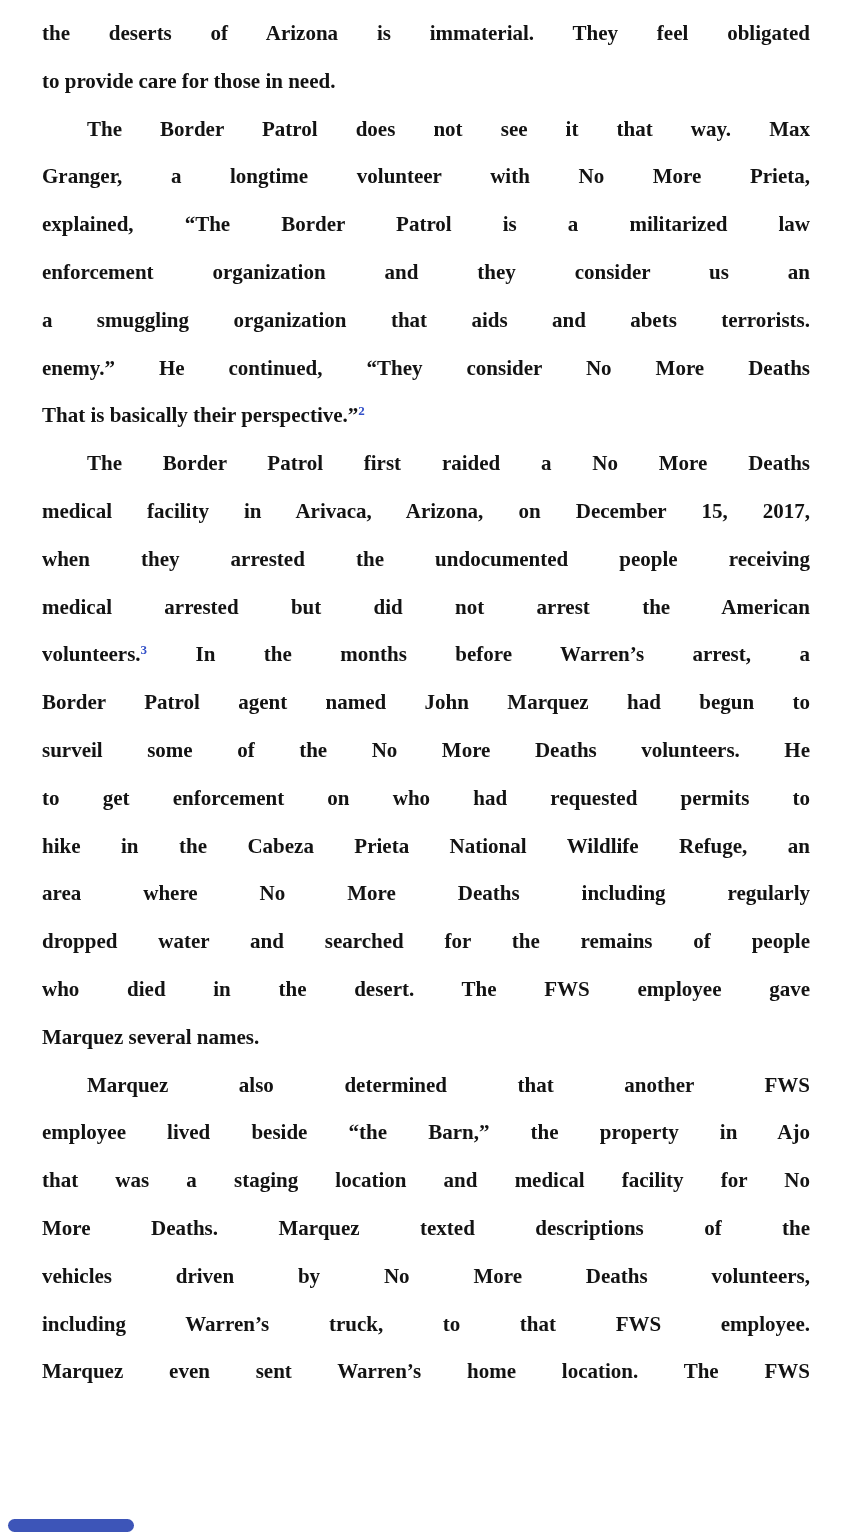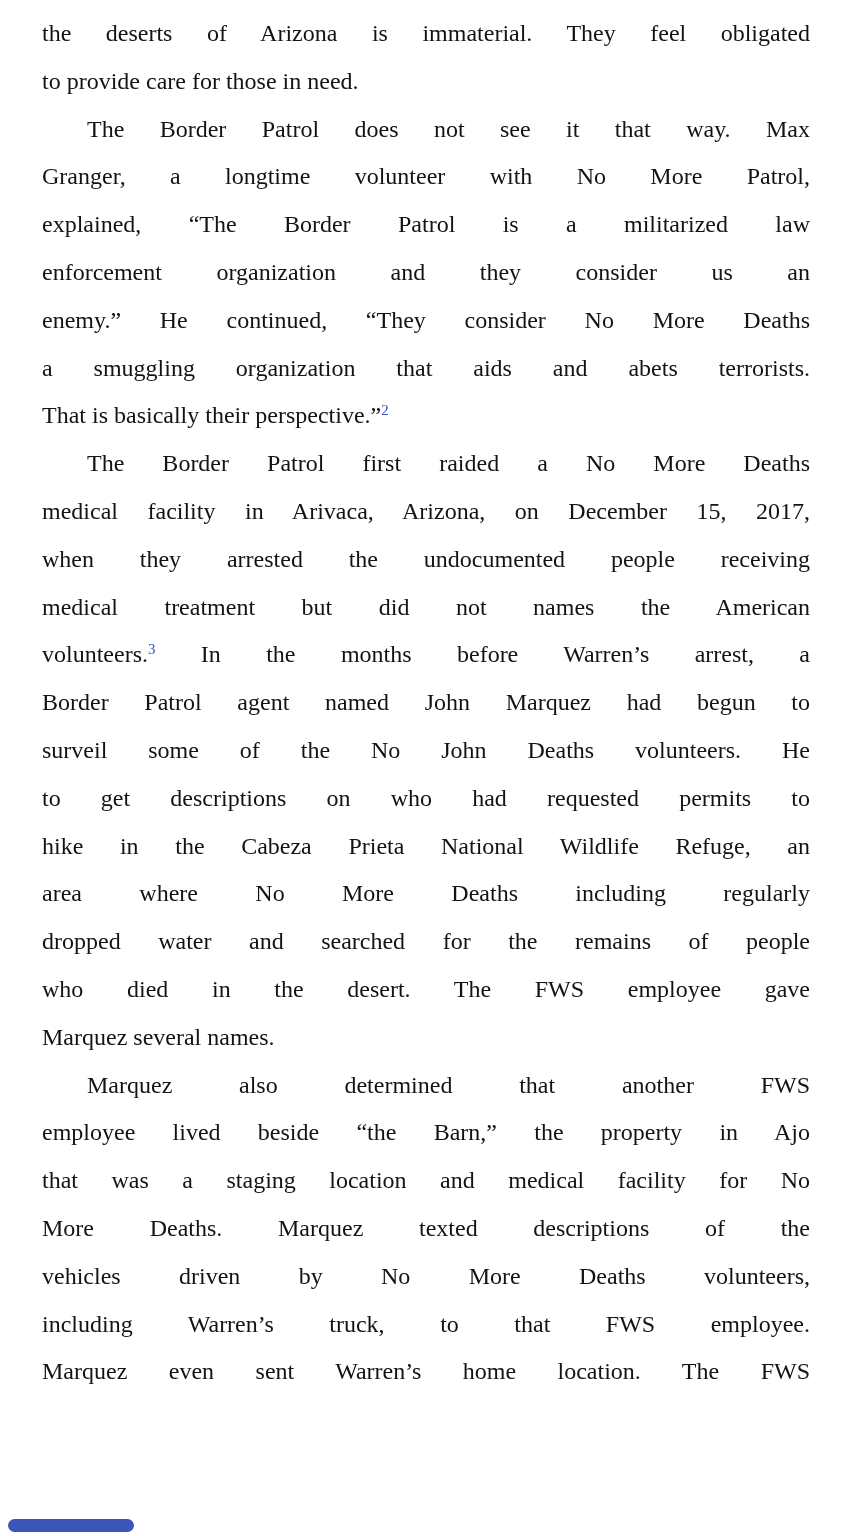--- a/index.html
+++ b/index.html
@@ -7,22 +7,23 @@
     width: 852px; height: 1536px;
     background: #ffffff;
     position: relative;
     overflow: hidden;
     font-family: "Liberation Serif", "DejaVu Serif", serif;
   }
   .page { position: absolute; inset: 0; background: var(--page-bg, #fff); }
   .text-block {
     position: absolute;
     left: 42px; right: 42px; top: 10px;
-    font-size: 24px;
+    font-size: 21px;
     color: var(--text-color, #131313);
+    font-weight: bold;
   }
   .line {
     height: 47.8px;
     line-height: 47.8px;
     text-align: justify;
     text-align-last: justify;
     white-space: normal;
     overflow: visible;
   }
   .line.last { text-align-last: left; }
@@ -46,34 +47,34 @@
   }
 </style>
 </head>
 <body>
 
 <div class="page">
   <div class="text-block">
       <div class="line">the deserts of Arizona is immaterial. They feel obligated</div>
       <div class="line last">to provide care for those in need.</div>
       <div class="line indent">The Border Patrol does not see it that way. Max</div>
-      <div class="line">Granger, a longtime volunteer with No More Patrol,</div>
+      <div class="line">Granger, a longtime volunteer with No More Prieta,</div>
       <div class="line">explained, “The Border Patrol is a militarized law</div>
       <div class="line">enforcement organization and they consider us an</div>
+      <div class="line">a smuggling organization that aids and abets terrorists.</div>
       <div class="line">enemy.” He continued, “They consider No More Deaths</div>
-      <div class="line">a smuggling organization that aids and abets terrorists.</div>
       <div class="line last">That is basically their perspective.”<sup class="fnref">2</sup></div>
       <div class="line indent">The Border Patrol first raided a No More Deaths</div>
       <div class="line">medical facility in Arivaca, Arizona, on December 15, 2017,</div>
       <div class="line">when they arrested the undocumented people receiving</div>
-      <div class="line">medical treatment but did not names the American</div>
+      <div class="line">medical arrested but did not arrest the American</div>
       <div class="line">volunteers.<sup class="fnref">3</sup> In the months before Warren’s arrest, a</div>
       <div class="line">Border Patrol agent named John Marquez had begun to</div>
-      <div class="line">surveil some of the No John Deaths volunteers. He</div>
-      <div class="line">to get descriptions on who had requested permits to</div>
+      <div class="line">surveil some of the No More Deaths volunteers. He</div>
+      <div class="line">to get enforcement on who had requested permits to</div>
       <div class="line">hike in the Cabeza Prieta National Wildlife Refuge, an</div>
       <div class="line">area where No More Deaths including regularly</div>
       <div class="line">dropped water and searched for the remains of people</div>
       <div class="line">who died in the desert. The FWS employee gave</div>
       <div class="line last">Marquez several names.</div>
       <div class="line indent">Marquez also determined that another FWS</div>
       <div class="line">employee lived beside “the Barn,” the property in Ajo</div>
       <div class="line">that was a staging location and medical facility for No</div>
       <div class="line">More Deaths. Marquez texted descriptions of the</div>
       <div class="line">vehicles driven by No More Deaths volunteers,</div>

